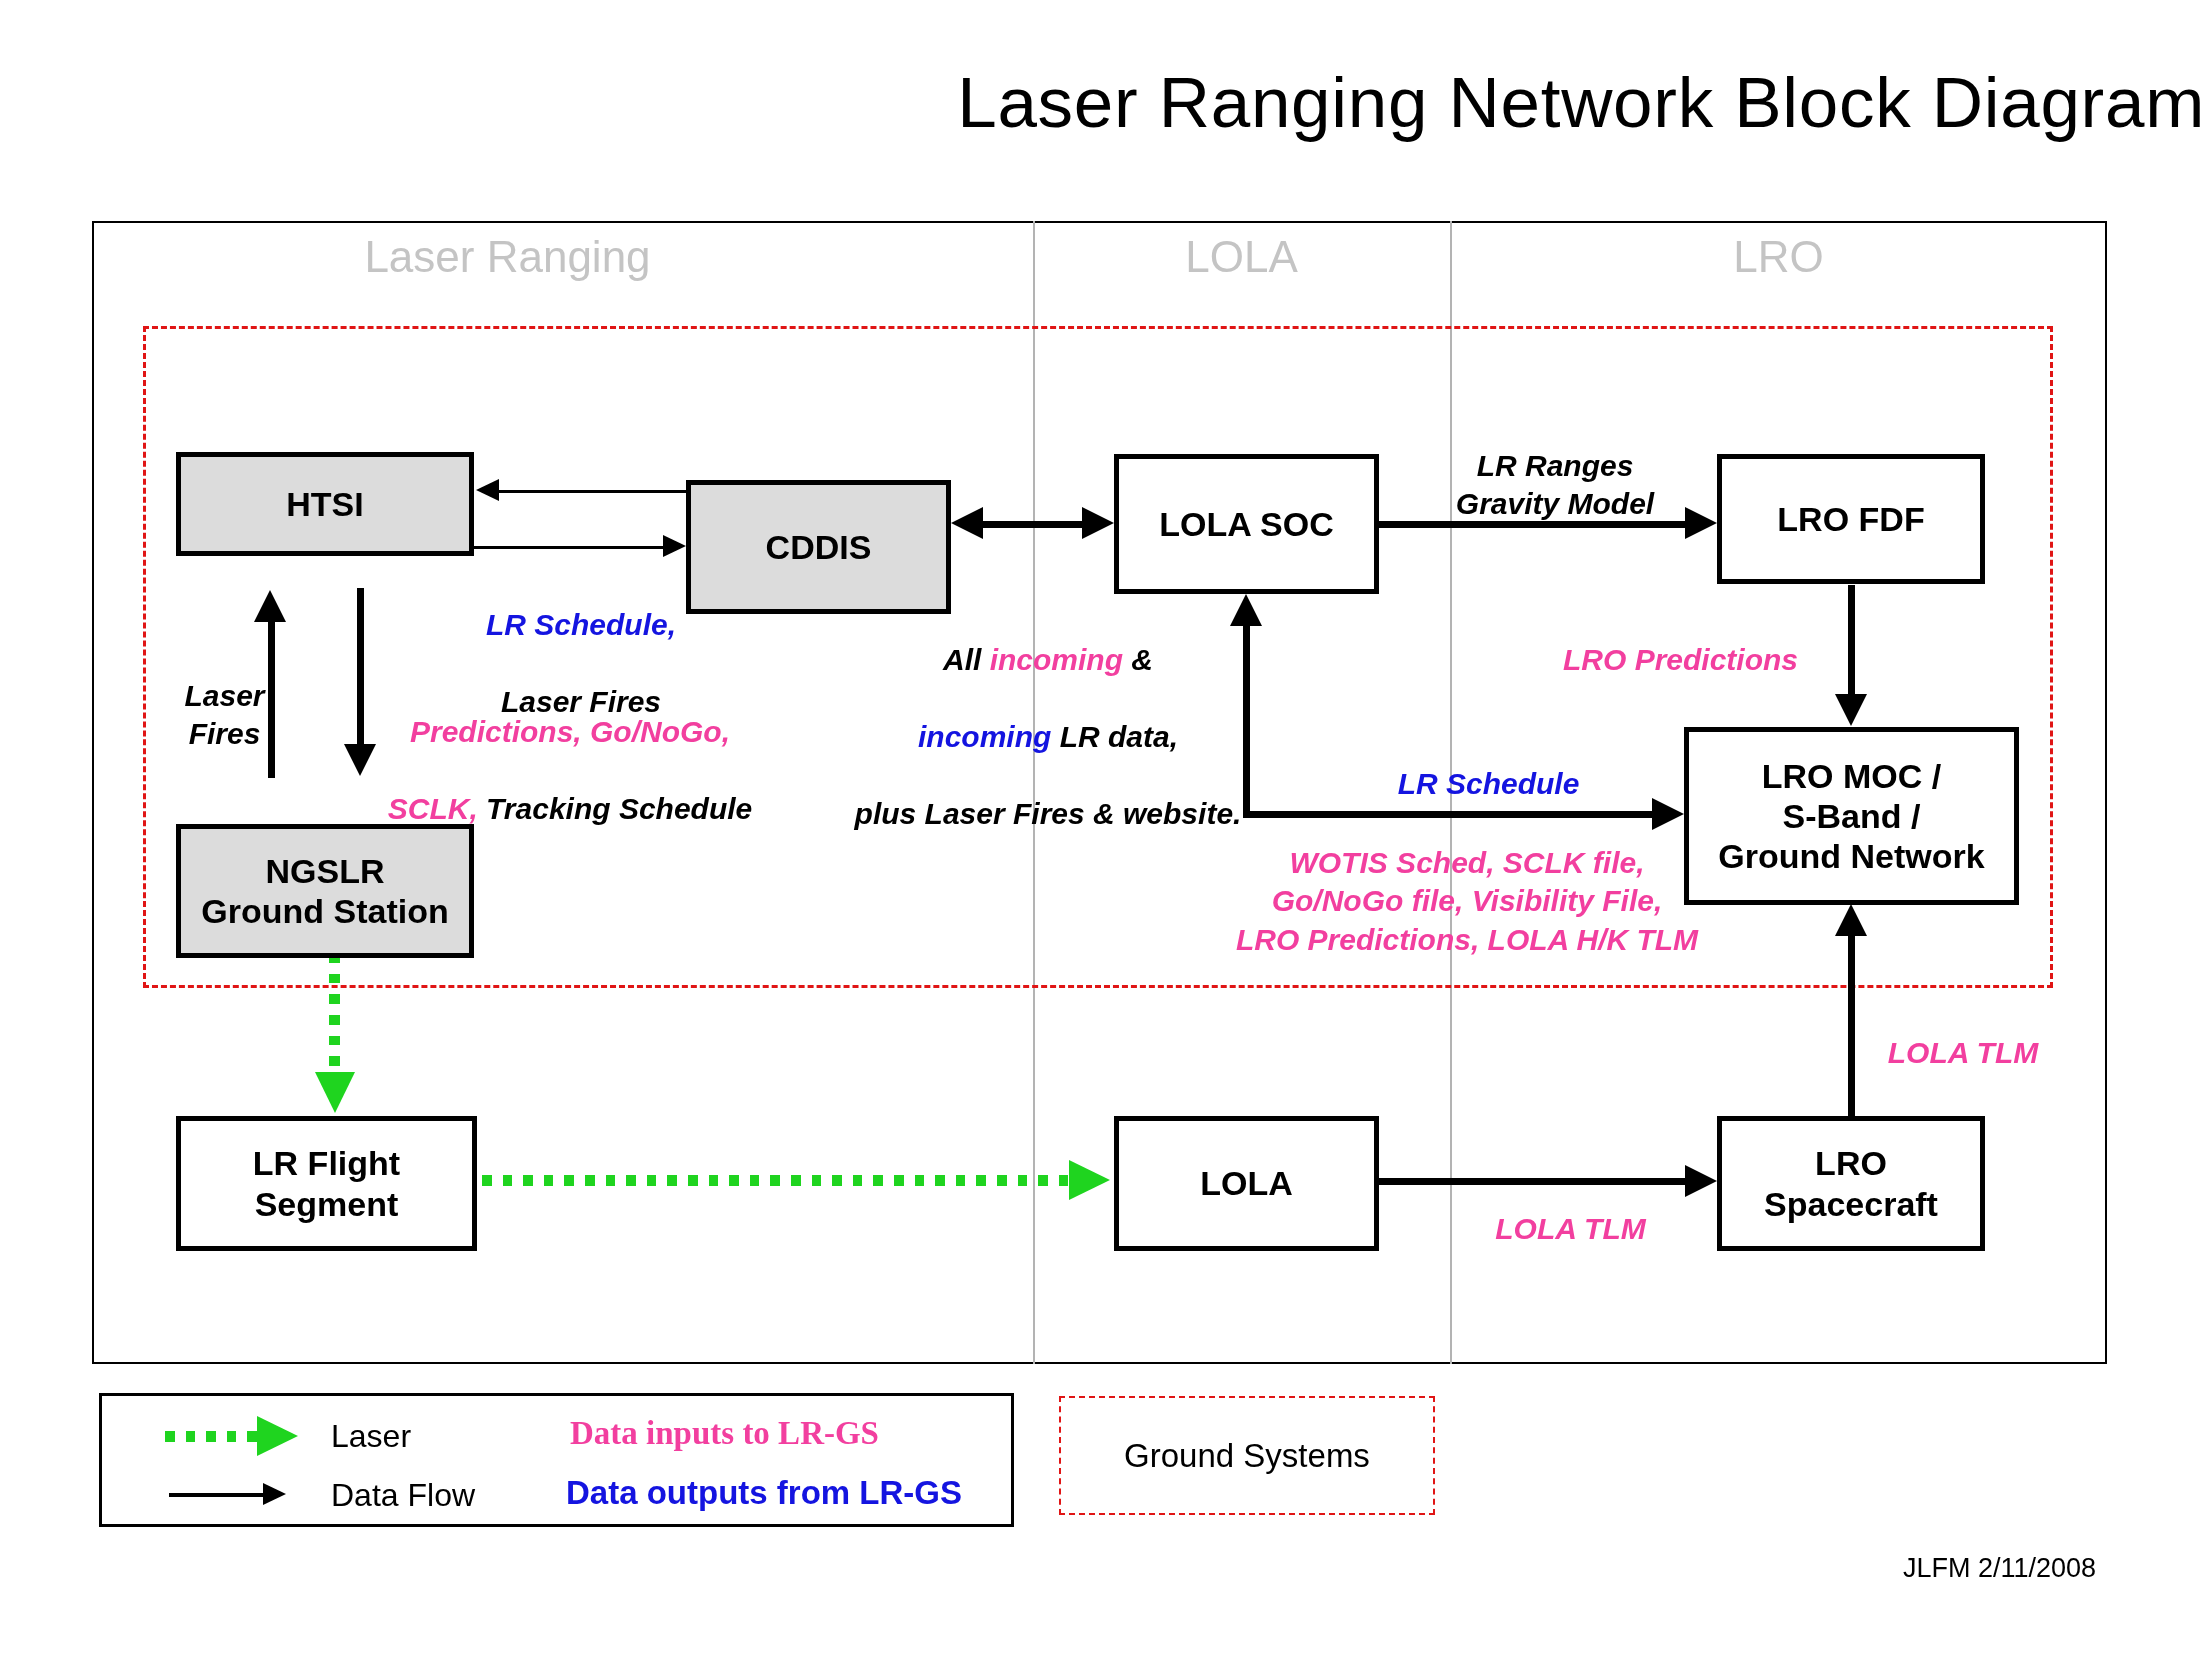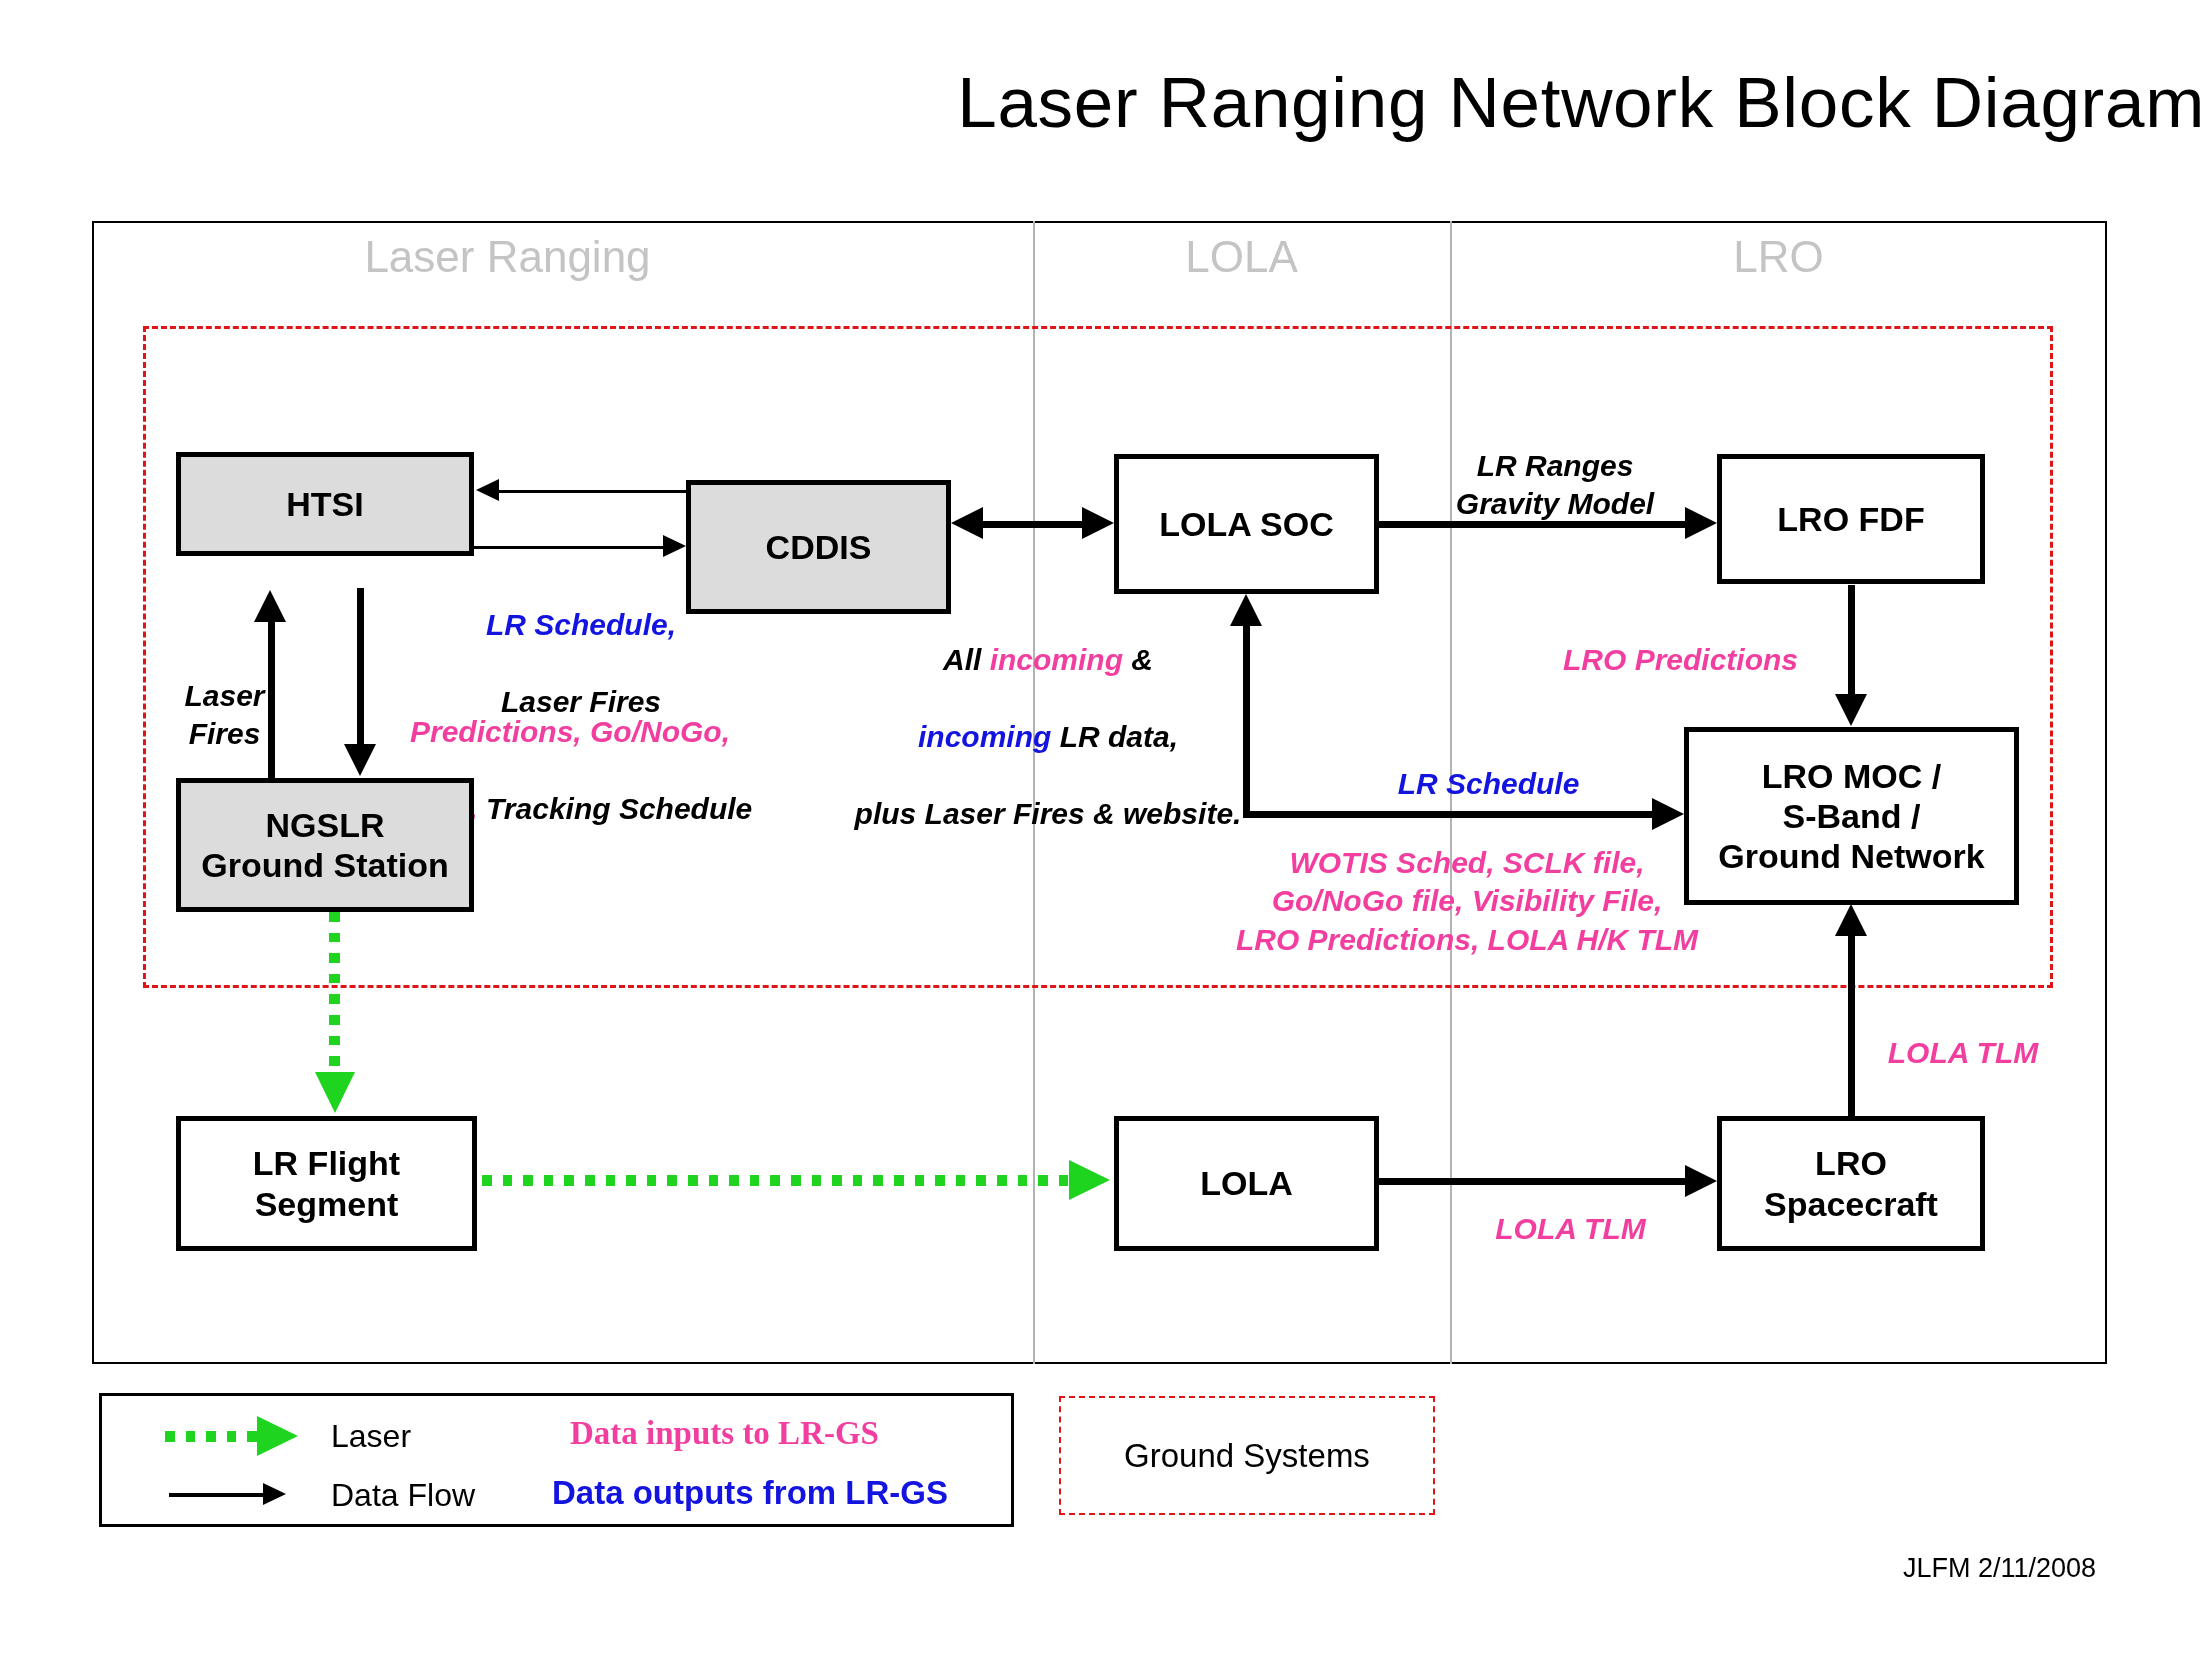--- a/index.html
+++ b/index.html
@@ -143,40 +143,40 @@
 LRO Predictions, LOLA H/K TLM</div>
 
   <div class="lbl mag" style="left:1871px;top:1034px;width:184px;">LOLA TLM</div>
 
   <div class="lbl mag" style="left:1460px;top:1210px;width:221px;">LOLA TLM</div>
 
   <div class="node gray" style="left:176px;top:452px;width:298px;height:104px;">HTSI</div>
   <div class="node gray" style="left:686px;top:460px;width:265px;height:134px;margin-top:20px;">CDDIS</div>
   <div class="node" style="left:1114px;top:454px;width:265px;height:140px;">LOLA SOC</div>
   <div class="node" style="left:1717px;top:454px;width:268px;height:130px;">LRO FDF</div>
-  <div class="node gray" style="left:176px;top:778px;width:298px;height:134px;">NGSLR
+  <div class="node gray" style="left:176px;top:824px;width:298px;height:134px;">NGSLR
 Ground Station</div>
   <div class="node" style="left:1684px;top:727px;width:335px;height:178px;">LRO MOC /
 S-Band /
 Ground Network</div>
   <div class="node" style="left:176px;top:1116px;width:301px;height:135px;">LR Flight
 Segment</div>
   <div class="node" style="left:1114px;top:1116px;width:265px;height:135px;">LOLA</div>
   <div class="node" style="left:1717px;top:1116px;width:268px;height:135px;">LRO
 Spacecraft</div>
 
   <div class="legend-frame"></div>
   <div class="gdot-h" style="left:165px;top:1431px;width:94px;"></div>
   <div class="ah r-green" style="left:257px;top:1416px;"></div>
   <div class="legend-text" style="left:331px;top:1418px;">Laser</div>
   <div class="legend-key mag" style="left:570px;top:1415px;font-family:Liberation Serif, serif;">Data inputs to LR-GS</div>
   <div class="hl" style="left:169px;top:1493px;width:96px;height:3.7px;"></div>
   <div class="ah r-thin" style="left:263px;top:1483px;"></div>
   <div class="legend-text" style="left:331px;top:1477px;">Data Flow</div>
-  <div class="legend-key blu" style="left:552px;top:1474px;">Data outputs from LR-GS</div>
+  <div class="legend-key blu" style="left:566px;top:1474px;">Data outputs from LR-GS</div>
 
   <div class="gs-box">
     <span>Ground Systems</span>
   </div>
 
   <div class="credit">JLFM 2/11/2008</div>
 
 </div>
 
 

